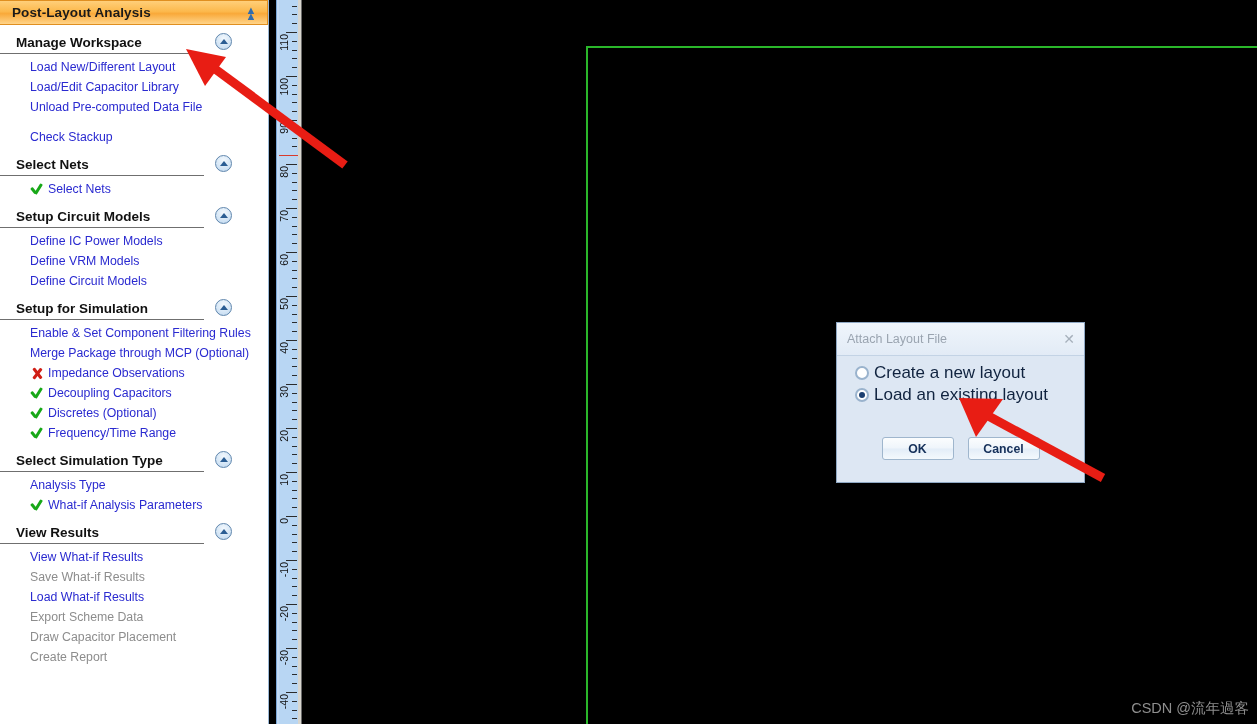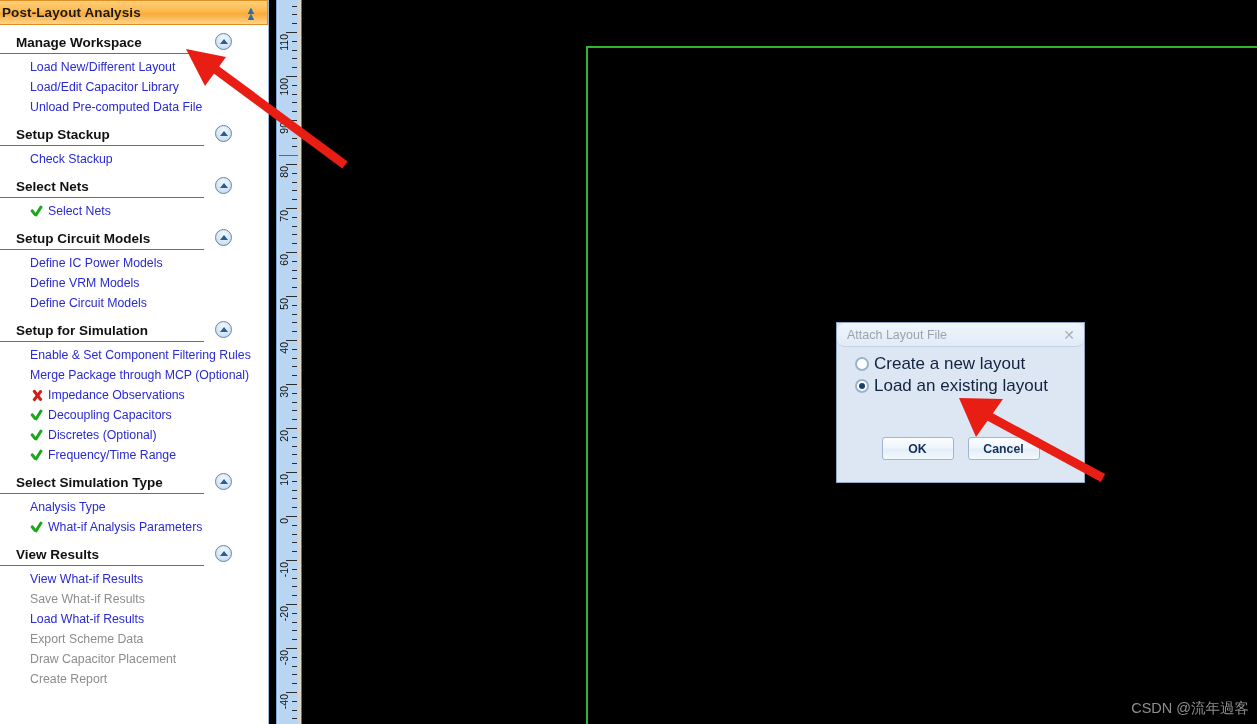--- a/index.html
+++ b/index.html
@@ -19,21 +19,21 @@
     border-right: 1px solid #9bb8d6;
     overflow: hidden;
   }
   #panel-title {
     position: relative;
     height: 25px;
     background: linear-gradient(to bottom, #ffcf7a 0%, #fcb94d 45%, #f9a93a 55%, #ffd489 100%);
     border: 1px solid #e08f20;
     border-left: none;
     display: flex; align-items: center;
-    padding-left: 2px;
+    padding-left: 12px;
   }
   #panel-title .ptitle {
     font-size: 13.5px; font-weight: bold; color: #1a1a1a;
     letter-spacing: .1px;
   }
   .dblchev {
     position: absolute; right: 8px; top: 50%; transform: translateY(-50%);
     width: 16px; height: 16px;
     display: flex; flex-direction: column; align-items: center; justify-content: center;
     line-height: 6px;
@@ -144,27 +144,26 @@
 
   
   #dialog {
     position: absolute; left: 836px; top: 322px;
     width: 249px; height: 161px;
     background: #dde7f3;
     border: 1px solid #8fa8c4;
     box-shadow: 0 3px 9px rgba(0,0,0,.55);
   }
   #dlg-title {
-    height: 24px;
+    height: 33px;
     background: linear-gradient(to bottom,#eff5fb,#e2ebf6);
     border-bottom: 1px solid #c3d3e5;
     display: flex; align-items: center;
     padding: 0 6px 0 10px;
     position: relative;
-    border-radius: 8px;
   }
   #dlg-title .t { font-size: 12.5px; color: #9aa4b0; }
   #dlg-close {
     position: absolute; right: 8px; top: 50%; transform: translateY(-50%);
     width: 14px; height: 14px; color: #a6b0bb; font-size: 14px; line-height: 14px;
     text-align: center;
   }
   .radio-row {
     display: flex; align-items: center;
     margin: 0 0 0 18px; height: 22px;
@@ -227,26 +226,20 @@
             </div>
             <div class="item">
               <span class="lbl link">Load/Edit Capacitor Library</span>
             </div>
             <div class="item">
               <span class="lbl link">Unload Pre-computed Data File</span>
             </div>
           </div>
         </div>
         <div class="sec">
-          <div class="sec-head">
-            <span class="sec-title">Setup Stackup</span>
-            <span class="collapse-btn">
-              <span class="car"></span>
-            </span>
-          </div>
           <div class="items">
             <div class="item">
               <span class="lbl link">Check Stackup</span>
             </div>
           </div>
         </div>
         <div class="sec">
           <div class="sec-head">
             <span class="sec-title">Select Nets</span>
             <span class="collapse-btn">

